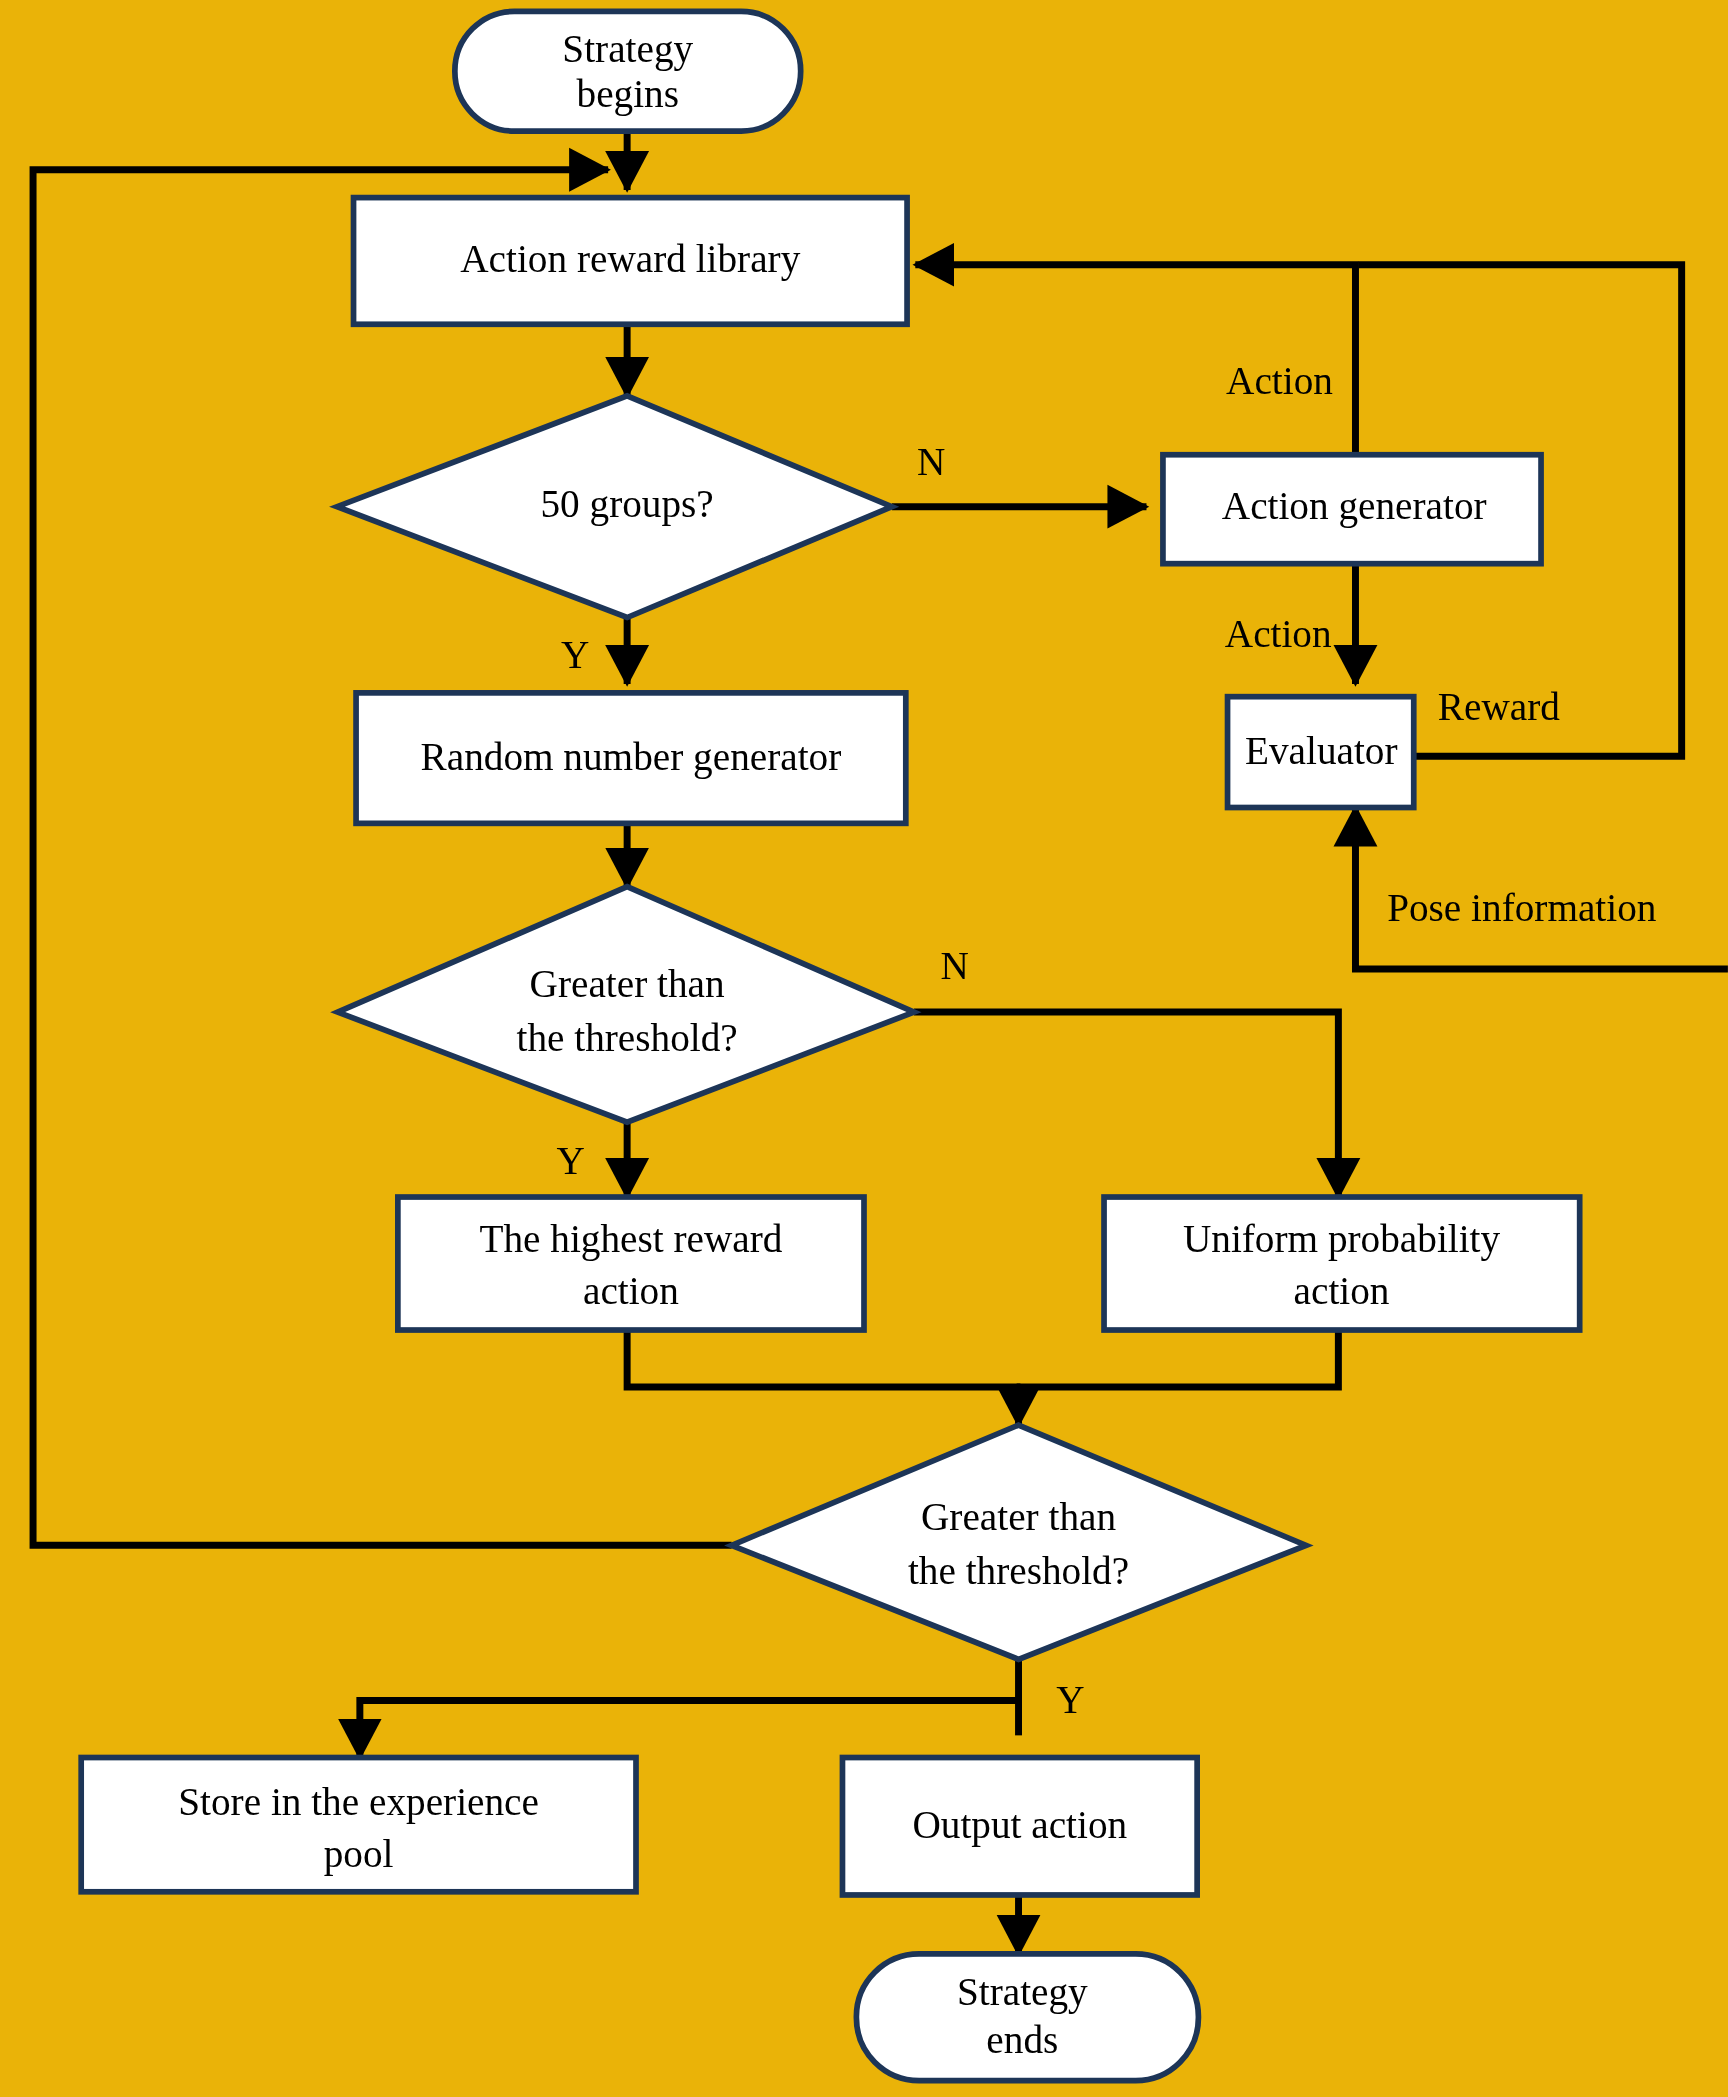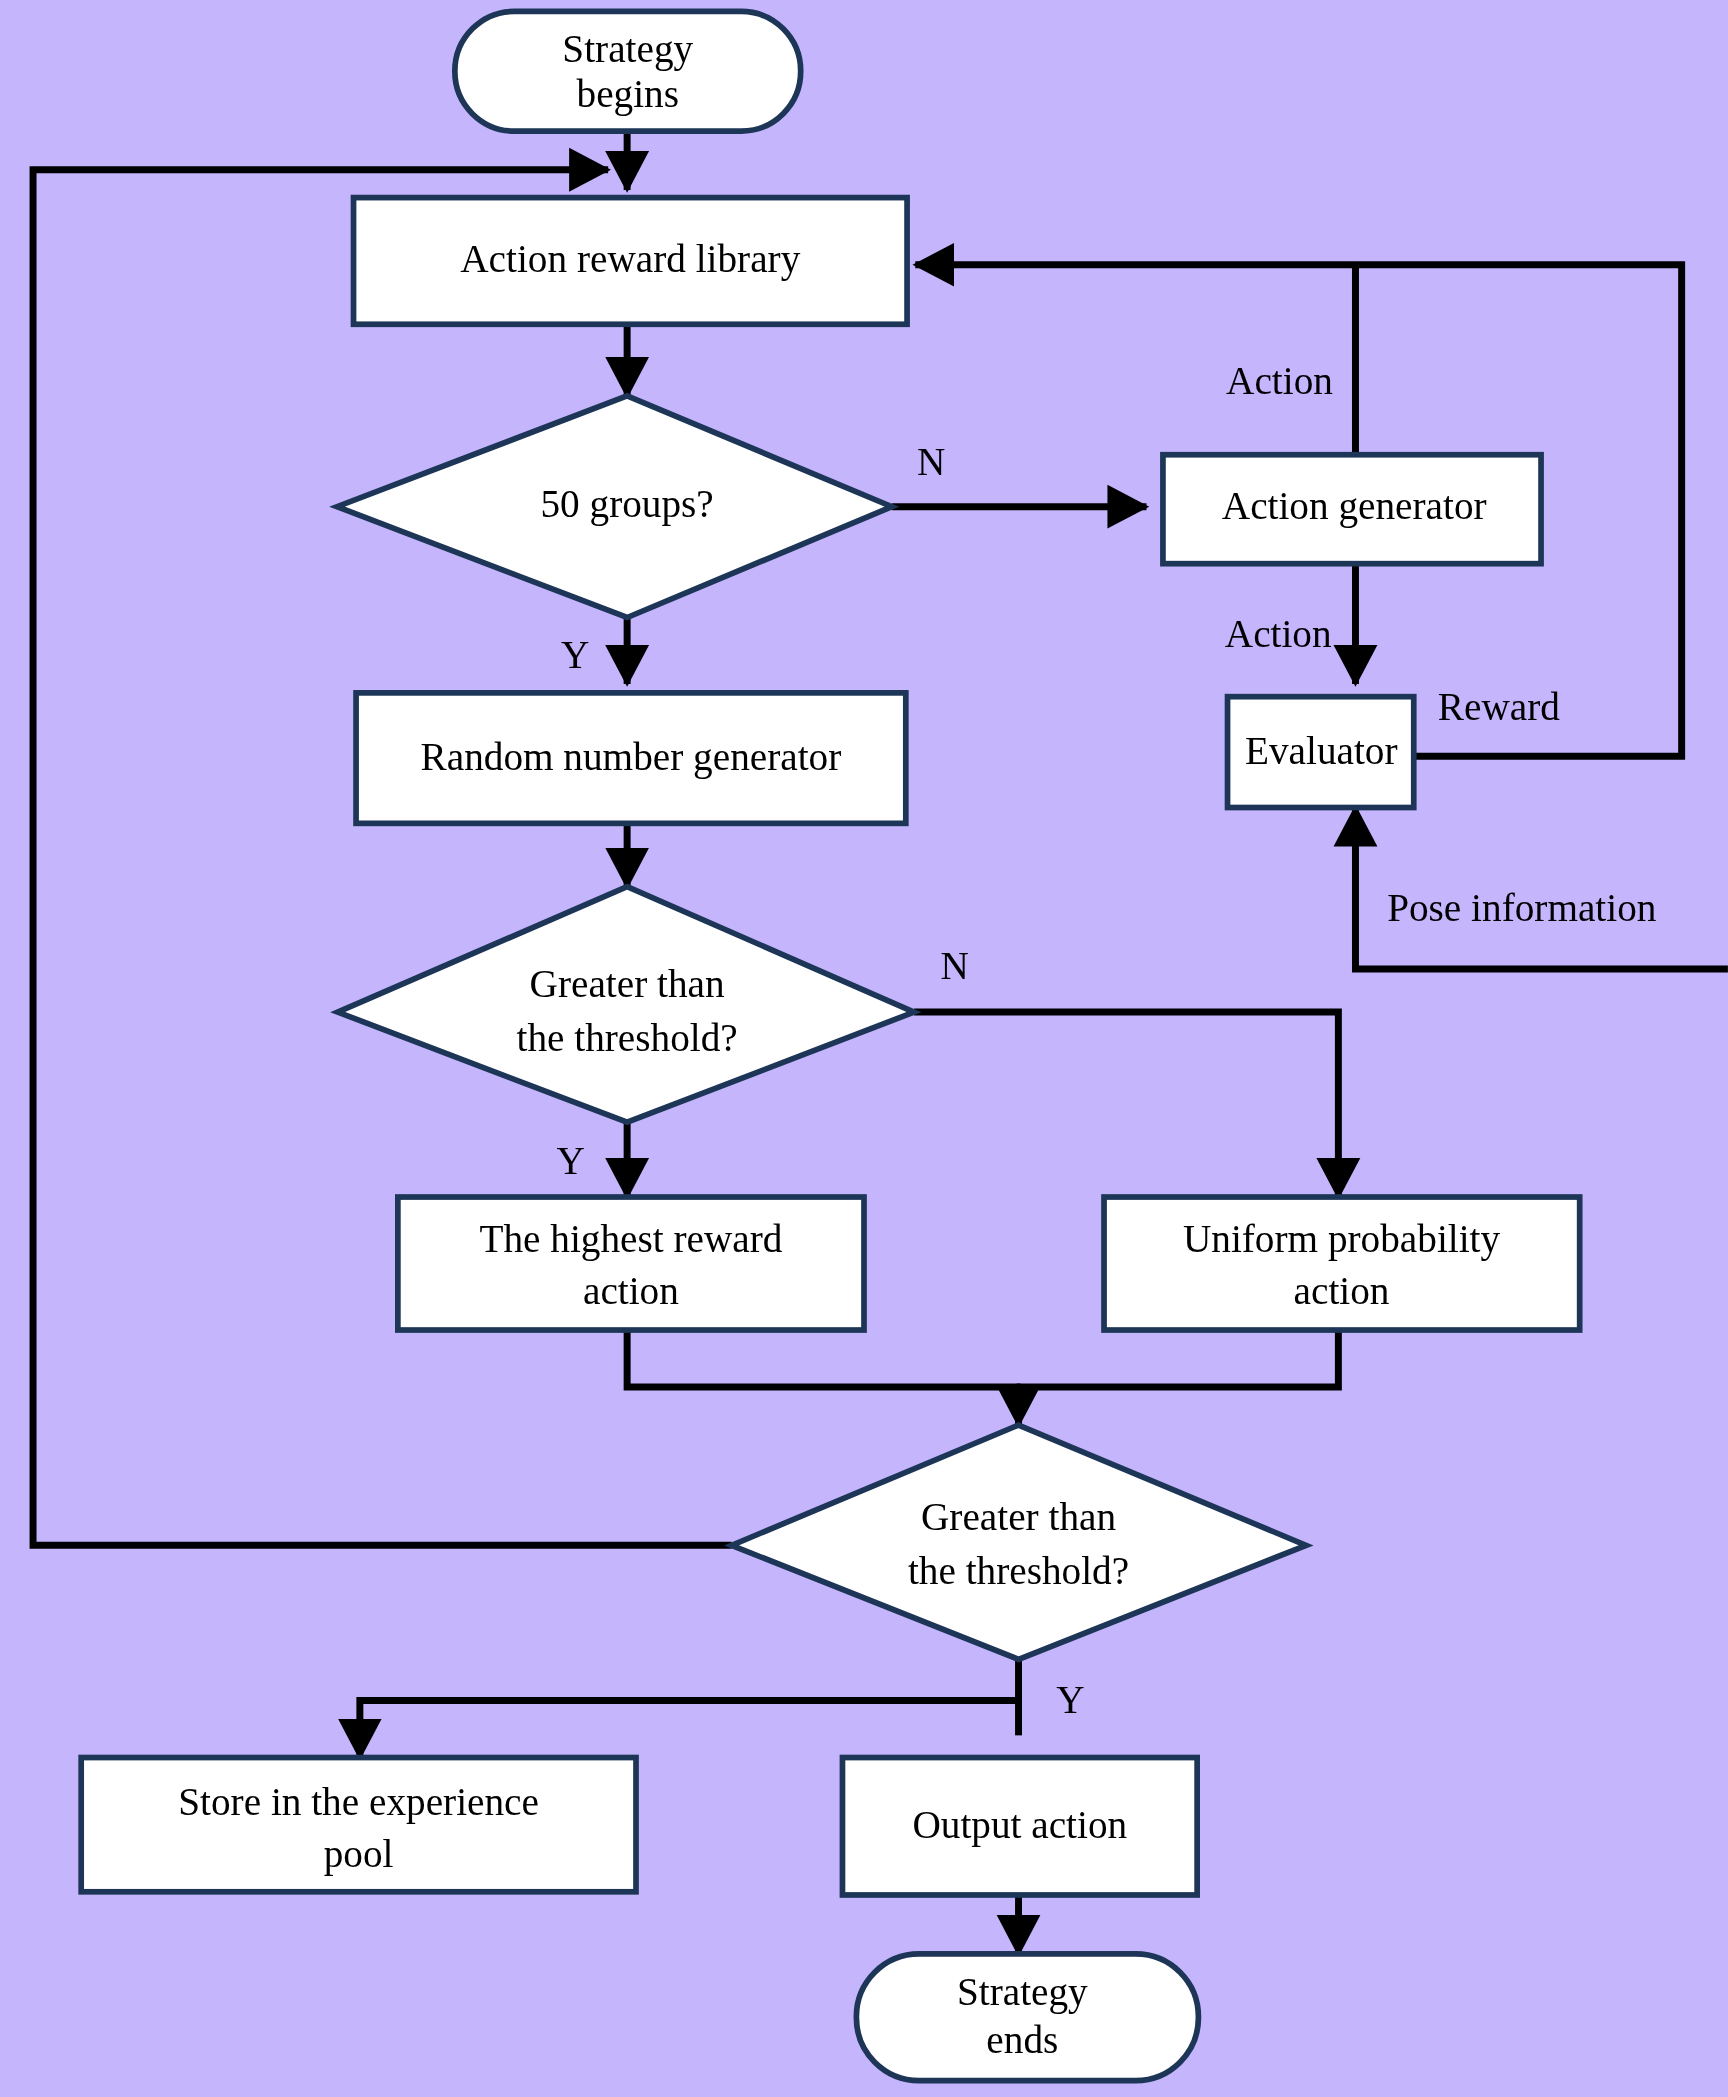--- a/index.html
+++ b/index.html
@@ -4,21 +4,21 @@
 <style>
   html, body {
     margin: 0;
     padding: 0;
     background: #ffffff;
   }
   #canvas-wrap {
     position: relative;
     width: 1728px;
     height: 2097px;
-    background: #c4b5fd;
+    background: #eab308;
     overflow: hidden;
   }
   svg#flow {
     display: block;
     width: 1728px;
     height: 2097px;
   }
   .node-shape {
     fill: #ffffff;
     stroke: #1d3557;

